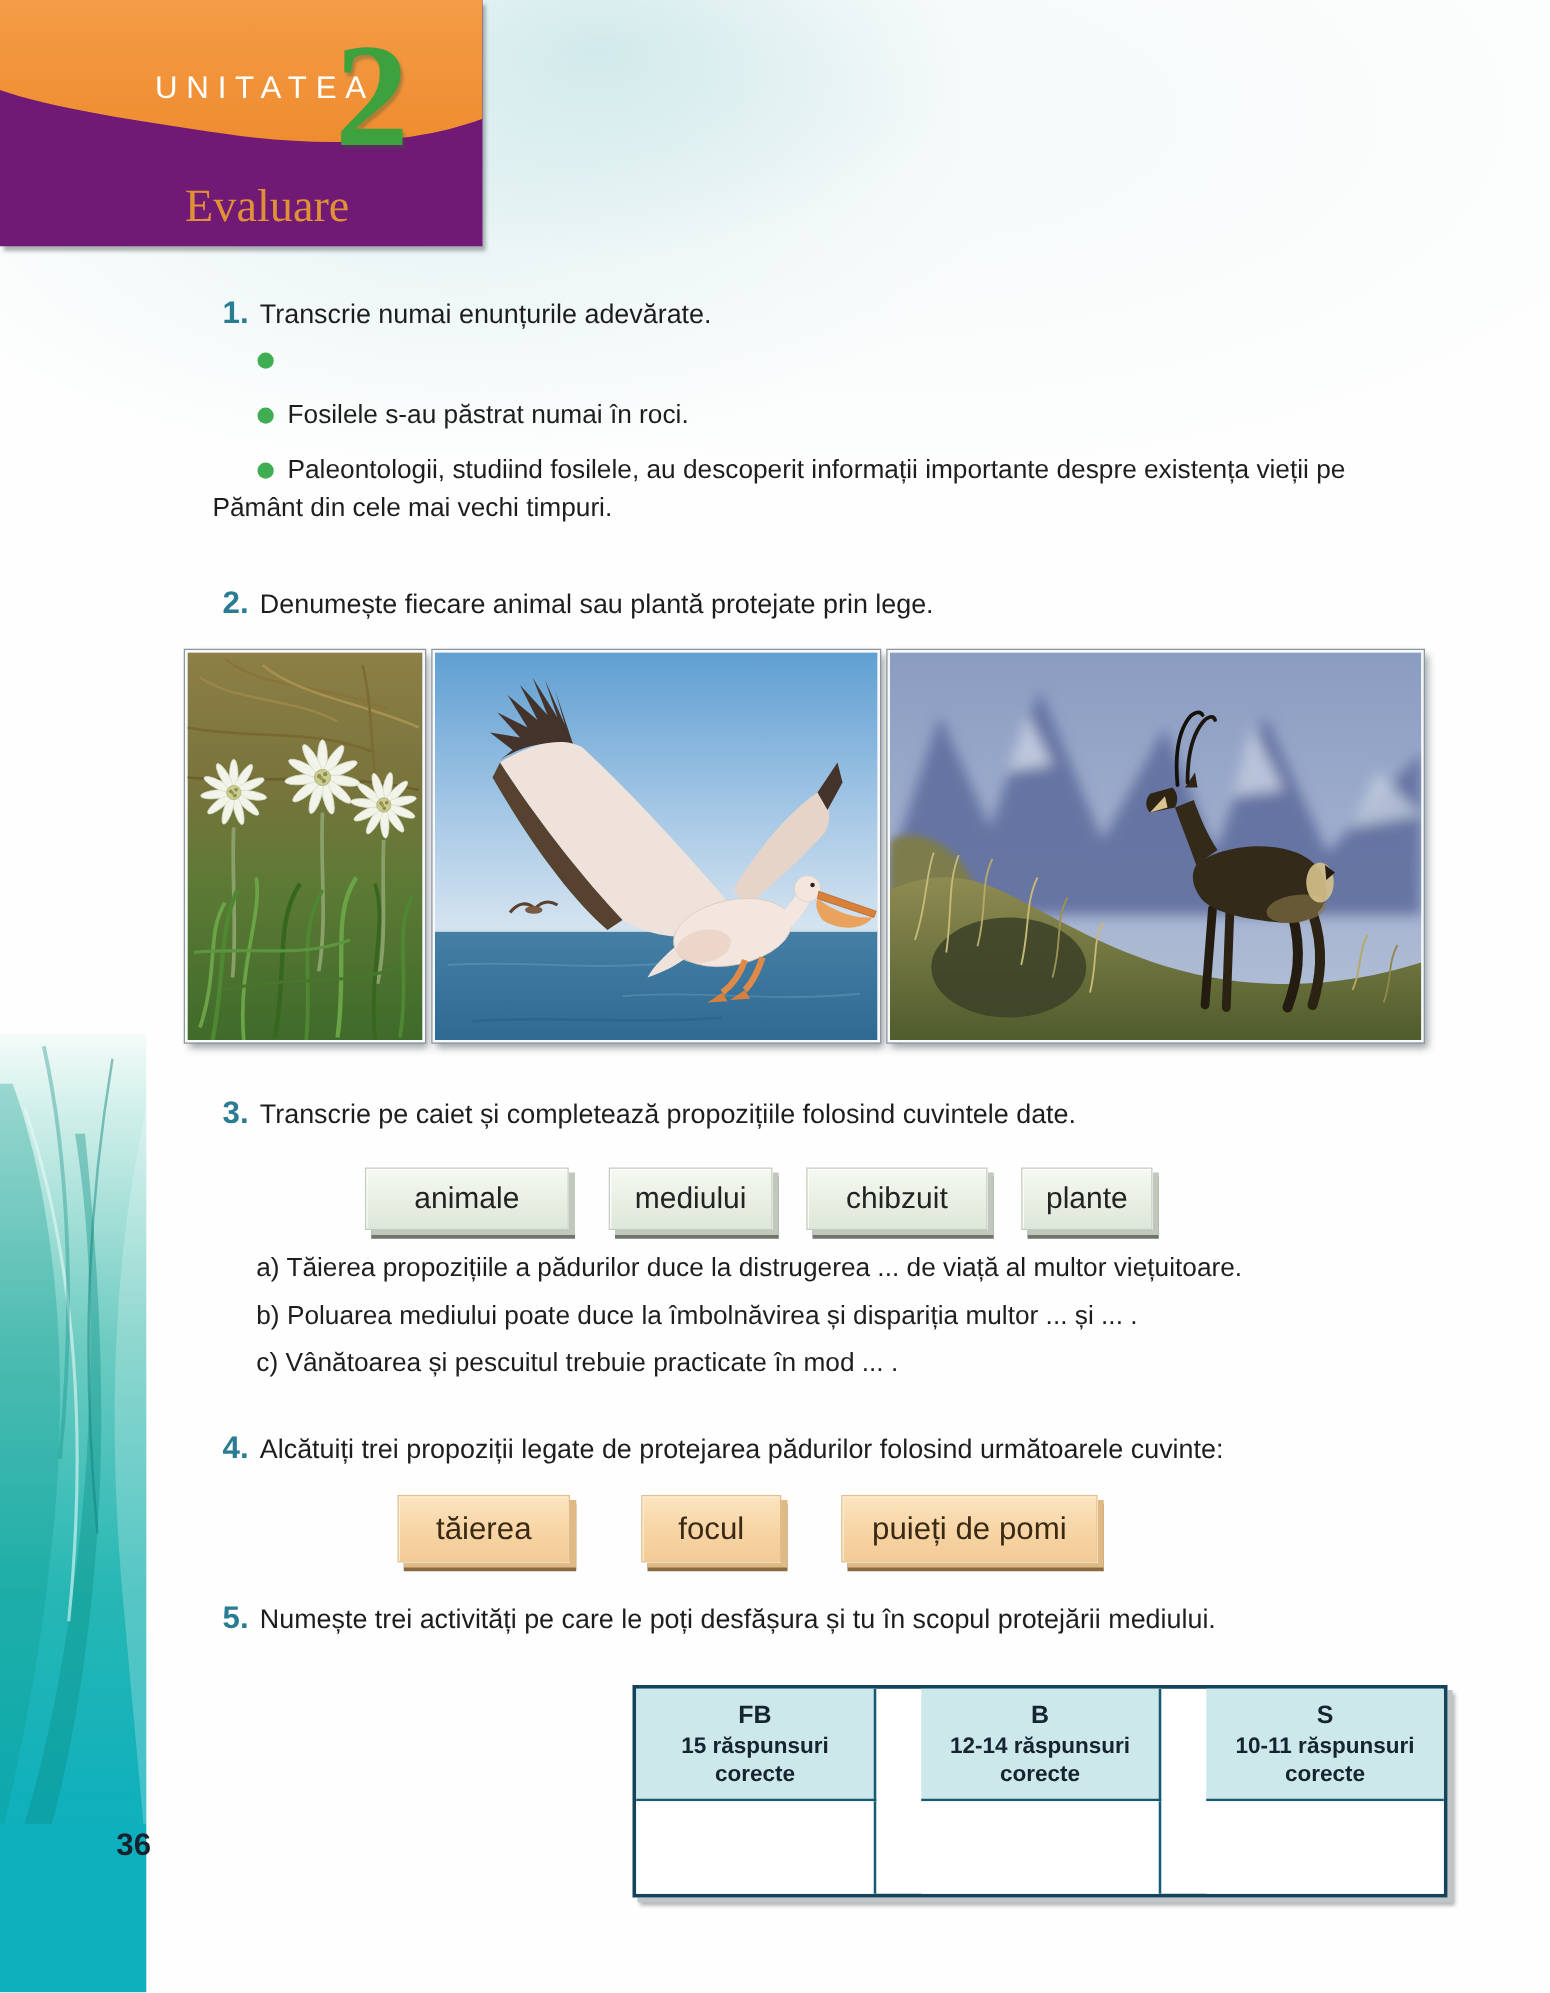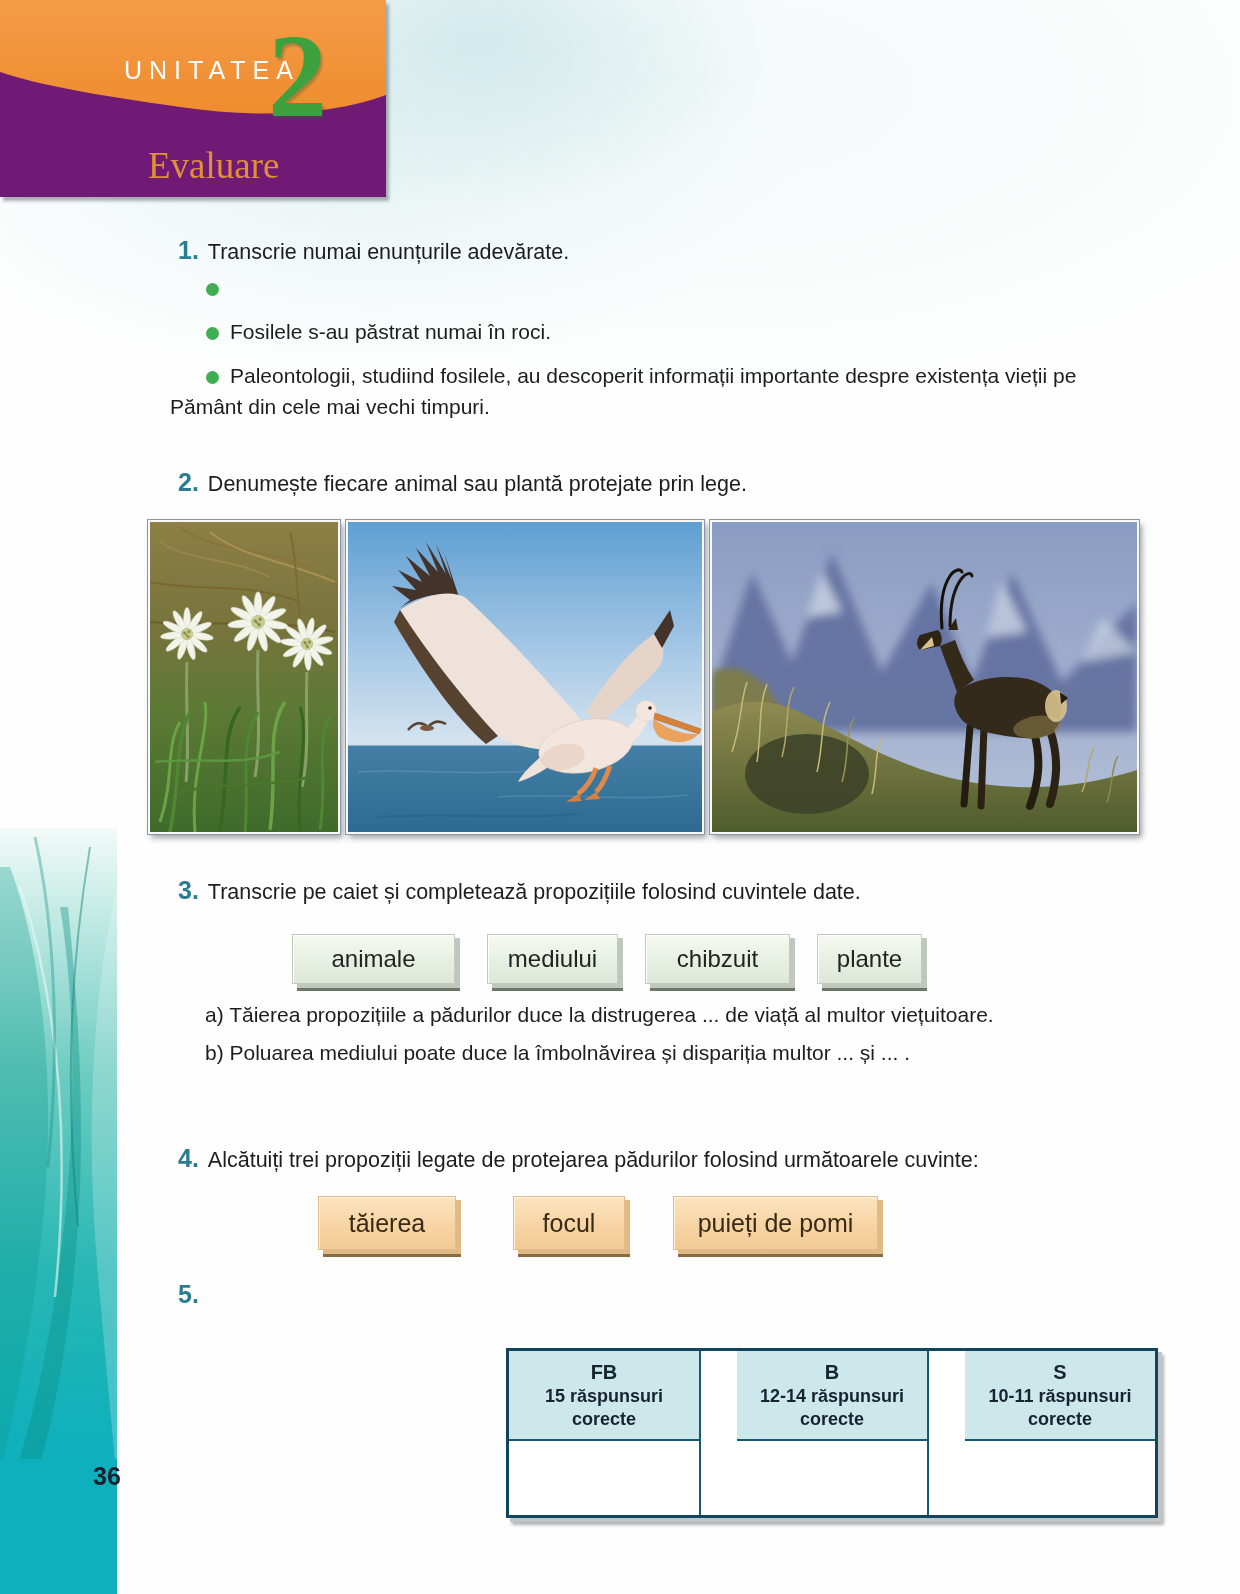--- a/index.html
+++ b/index.html
@@ -277,32 +277,34 @@
     <span class="ex-prompt">Transcrie pe caiet și completează propozițiile folosind cuvintele date.</span>
   </div>
   <button class="word-btn green-btn" style="left:292px;top:934px;width:163px">animale</button>
   <button class="word-btn green-btn" style="left:487px;top:934px;width:131px">mediului</button>
   <button class="word-btn green-btn" style="left:645px;top:934px;width:145px">chibzuit</button>
   <button class="word-btn green-btn" style="left:817px;top:934px;width:105px">plante</button>
 
   <div class="sentences">
     <p>a) Tăierea propozițiile a pădurilor duce la distrugerea ... de viață al multor viețuitoare.</p>
     <p>b) Poluarea mediului poate duce la îmbolnăvirea și dispariția multor ... și ... .</p>
+    <p>c) Vânătoarea și pescuitul trebuie practicate în mod ... .</p>
   </div>
 
   <div class="ex-head" style="top:1144px">
     <span class="ex-num">4.</span>
     <span class="ex-prompt">Alcătuiți trei propoziții legate de protejarea pădurilor folosind următoarele cuvinte:</span>
   </div>
   <button class="word-btn peach-btn" style="left:318px;top:1196px;width:138px">tăierea</button>
   <button class="word-btn peach-btn" style="left:513px;top:1196px;width:112px">focul</button>
   <button class="word-btn peach-btn" style="left:673px;top:1196px;width:205px">puieți de pomi</button>
 
   <div class="ex-head" style="top:1280px">
     <span class="ex-num">5.</span>
+    <span class="ex-prompt">Numește trei activități pe care le poți desfășura și tu în scopul protejării mediului.</span>
   </div>
 
   <div class="gtable">
     <div class="grow head">
       <div class="gcell">
         <div class="grade">FB</div>
         <div class="crit">15 răspunsuri corecte</div>
       </div>
       <div class="gcell">
         <div class="grade">B</div>

